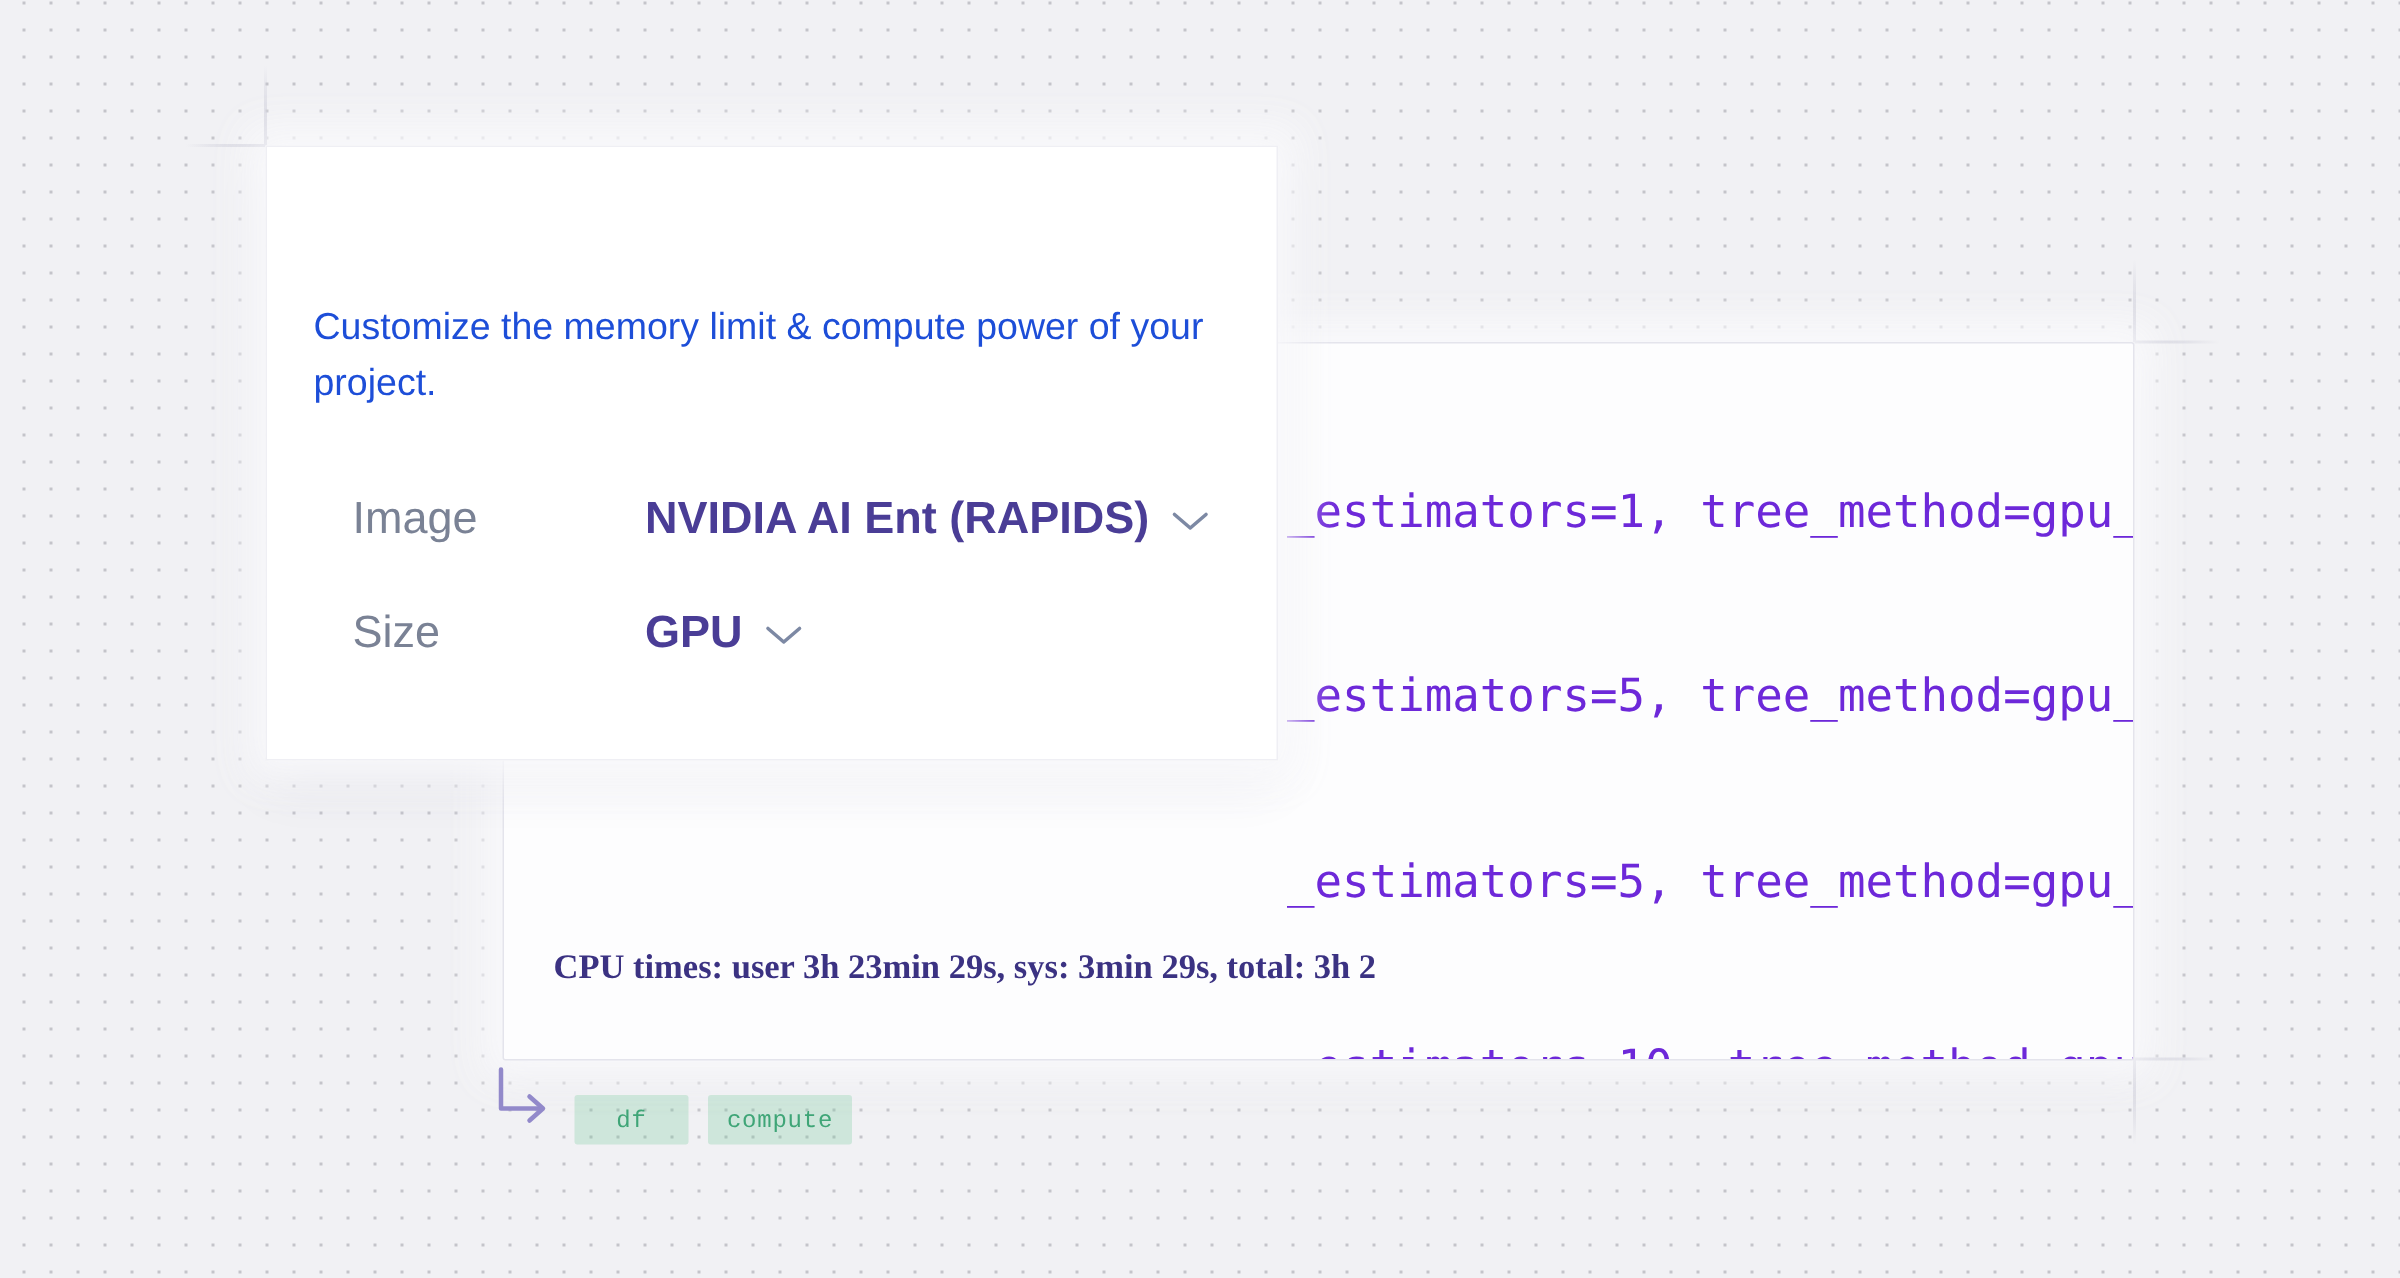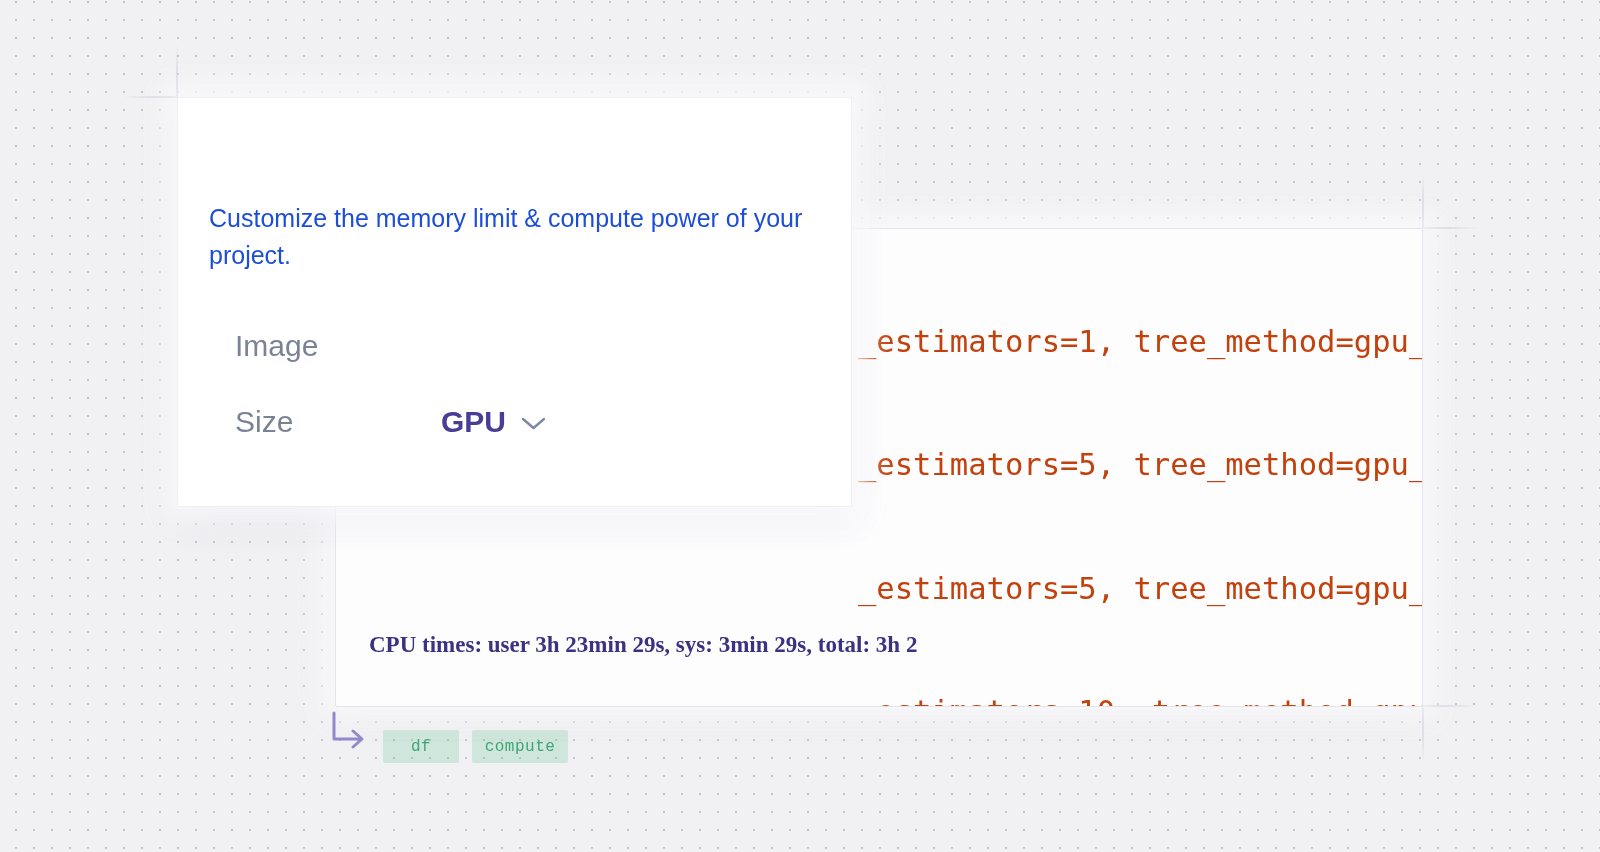--- a/index.html
+++ b/index.html
@@ -30,21 +30,21 @@
   .output-panel{
     position:absolute;left:335px;top:228px;width:1088px;height:479px;
     background:#fdfdfe;border:1px solid #e4e4ec;box-sizing:border-box;
     border-radius:2px;
     box-shadow:0 0 26px 14px rgba(250,250,252,.95), 0 14px 30px rgba(70,70,110,.06);
     overflow:hidden;z-index:3;
   }
   .log-block{
     position:absolute;top:16px;left:522px;
     font-family:"DejaVu Sans Mono","Liberation Mono",monospace;
-    font-size:30.5px;color:#c2410c;white-space:pre;
+    font-size:30.5px;color:#6d28d9;white-space:pre;
   }
   .log-block .ln{height:53.4px;line-height:53.4px;}
   .timing-block{
     position:absolute;top:337px;left:33px;
     font-family:Liberation Serif, serif;
     font-size:23px;font-weight:bold;color:#3b3282;white-space:pre;
   }
   .timing-block .ln{height:53.4px;line-height:53.4px;}
 
   
@@ -57,21 +57,21 @@
   .card-title{
     position:absolute;left:31px;top:36px;
     font-size:31px;font-weight:700;color:#343b52;letter-spacing:-.2px;
   }
   .card-desc{
     position:absolute;left:31px;top:102px;width:595px;
     font-size:25px;line-height:37px;color:#1d4ed8;
   }
   .field-row{position:absolute;left:31px;height:42px;display:flex;align-items:flex-start;margin-left:26px;}
   .row-image{top:231px;}
-  .row-size{top:307px;gap:11px;}
+  .row-size{top:307px;}
   .field-label{width:195px;font-size:30px;color:#7a8295;}
   .field-value{
     display:inline-flex;align-items:center;gap:15px;
     font-size:30px;font-weight:700;color:#4a3d96;cursor:pointer;
   }
   .chev{flex:none;margin-top:4px;}
 
   
   .return-arrow{position:absolute;left:328px;top:710px;z-index:3;}
   .ref-pill{
@@ -111,20 +111,26 @@
       <div class="ln">CPU times: user 3h 23min 29s, sys: 3min 29s, total: 3h 2</div>
       
     </div>
   </div>
 
   <div class="profile-card">
     <div class="card-desc">Customize the memory limit &amp; compute power of your project.</div>
 
     <div class="field-row row-image">
       <span class="field-label">Image</span>
+      <span class="field-value">
+        <span>NVIDIA AI Ent (RAPIDS)</span>
+        <svg class="chev" width="25" height="14" viewBox="0 0 25 14">
+          <polyline points="2,2 12.5,11 23,2" fill="none" stroke="#7d89a4" stroke-width="2.4" stroke-linecap="round" stroke-linejoin="round"></polyline>
+        </svg>
+      </span>
     </div>
 
     <div class="field-row row-size">
       <span class="field-label">Size</span>
       <span class="field-value">
         <span>GPU</span>
         <svg class="chev" width="25" height="14" viewBox="0 0 25 14">
           <polyline points="2,2 12.5,11 23,2" fill="none" stroke="#7d89a4" stroke-width="2.4" stroke-linecap="round" stroke-linejoin="round"></polyline>
         </svg>
       </span>

